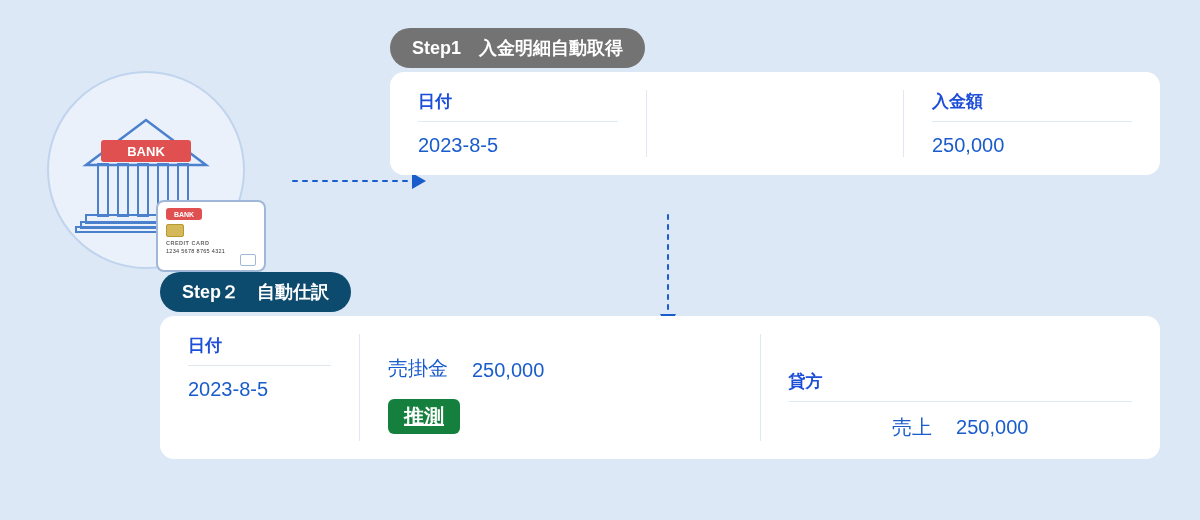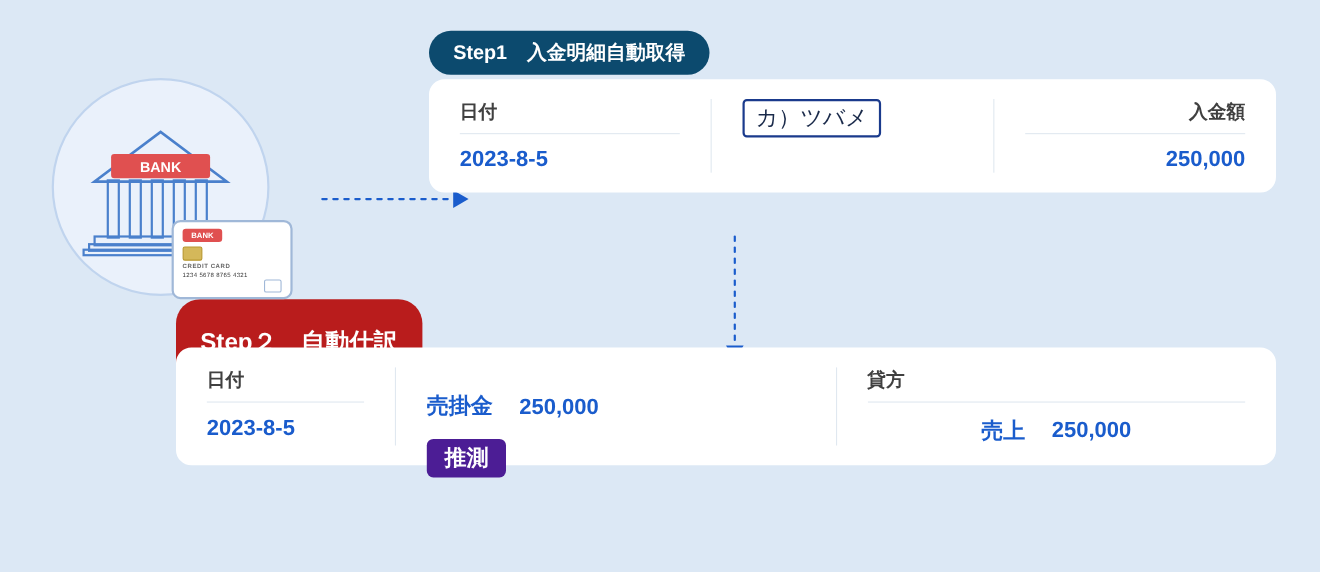--- a/index.html
+++ b/index.html
@@ -18,21 +18,21 @@
       background: #dce8f5;
       position: relative;
       padding: 30px 40px;
     }
 
     
     .step1-label {
       position: absolute;
       top: 28px;
       left: 390px;
-      background: #0c4a6e;
+      background: #737373;
       color: white;
       font-size: 18px;
       font-weight: bold;
       padding: 8px 22px;
       border-radius: 22px;
     }
 
     
     .step1-card {
       position: absolute;
@@ -46,58 +46,57 @@
       flex-direction: row;
     }
 
     .step1-col {
       padding: 0 28px;
       flex: 1;
       border-right: 1px solid #e0e8f0;
     }
     .step1-col:last-child {
       border-right: none;
-      text-align: right;
     }
 
     .col-header {
       font-size: 17px;
       font-weight: bold;
-      color: #404040;
+      color: #1d4ed8;
       margin-bottom: 12px;
       padding-bottom: 8px;
       border-bottom: 1px solid #e0e8f0;
     }
 
     .col-value {
       font-size: 20px;
       color: #1a5ccc;
-      font-weight: 700;
+      font-weight: 400;
     }
 
     .摘要-value {
       display: inline-block;
       border: 2px solid #1a3a8c;
       padding: 2px 10px;
       border-radius: 4px;
       font-size: 20px;
       color: #1a2a4a;
       font-weight: 500;
     }
 
     
     .step2-label {
       position: absolute;
       top: 272px;
       left: 160px;
-      background: #b91c1c;
+      background: #0c4a6e;
       color: white;
-      font-size: 22px;
-      font-weight: bold;
-      padding: 24px 22px;
+      font-size: 18px;
+      font-weight: bold;
+      padding: 8px 22px;
       border-radius: 22px;
     }
 
     
     .step2-card {
       position: absolute;
       top: 316px;
       left: 160px;
       right: 40px;
       background: white;
@@ -106,20 +105,21 @@
       display: flex;
       flex-direction: row;
     }
 
     .step2-col {
       padding: 0 28px;
       border-right: 1px solid #e0e8f0;
     }
     .step2-col:last-child {
       border-right: none;
+      margin-top: 36px;
     }
     .step2-col-date { flex: 0 0 200px; }
     .step2-col-debit { flex: 1; }
     .step2-col-credit { flex: 1; }
 
     .debit-content {
       display: flex;
       align-items: flex-end;
       gap: 24px;
       position: relative;
@@ -129,26 +129,27 @@
       display: flex;
       align-items: center;
       gap: 24px;
       justify-content: center;
     }
 
     .推測-badge {
       position: absolute;
       bottom: -52px;
       left: 0;
-      background: #4c1d95;
+      background: #15803d;
       color: white;
       font-size: 20px;
       font-weight: bold;
       padding: 4px 16px;
       border-radius: 6px;
+      text-decoration: underline;
     }
 
     
     .dotted-arrow-vertical {
       position: absolute;
       left: 660px;
       top: 212px;
       display: flex;
       flex-direction: column;
       align-items: center;
@@ -337,21 +338,20 @@
   </div>
 
   <div class="step1-label">Step1　入金明細自動取得</div>
 
   <div class="step1-card">
     <div class="step1-col">
       <div class="col-header">日付</div>
       <div class="col-value">2023-8-5</div>
     </div>
     <div class="step1-col">
-      <div class="摘要-value">カ）ツバメ</div>
     </div>
     <div class="step1-col">
       <div class="col-header">入金額</div>
       <div class="col-value">250,000</div>
     </div>
   </div>
 
   <div class="dotted-arrow-vertical">
     <div class="dot-line"></div>
       <div class="dot-line"></div>

